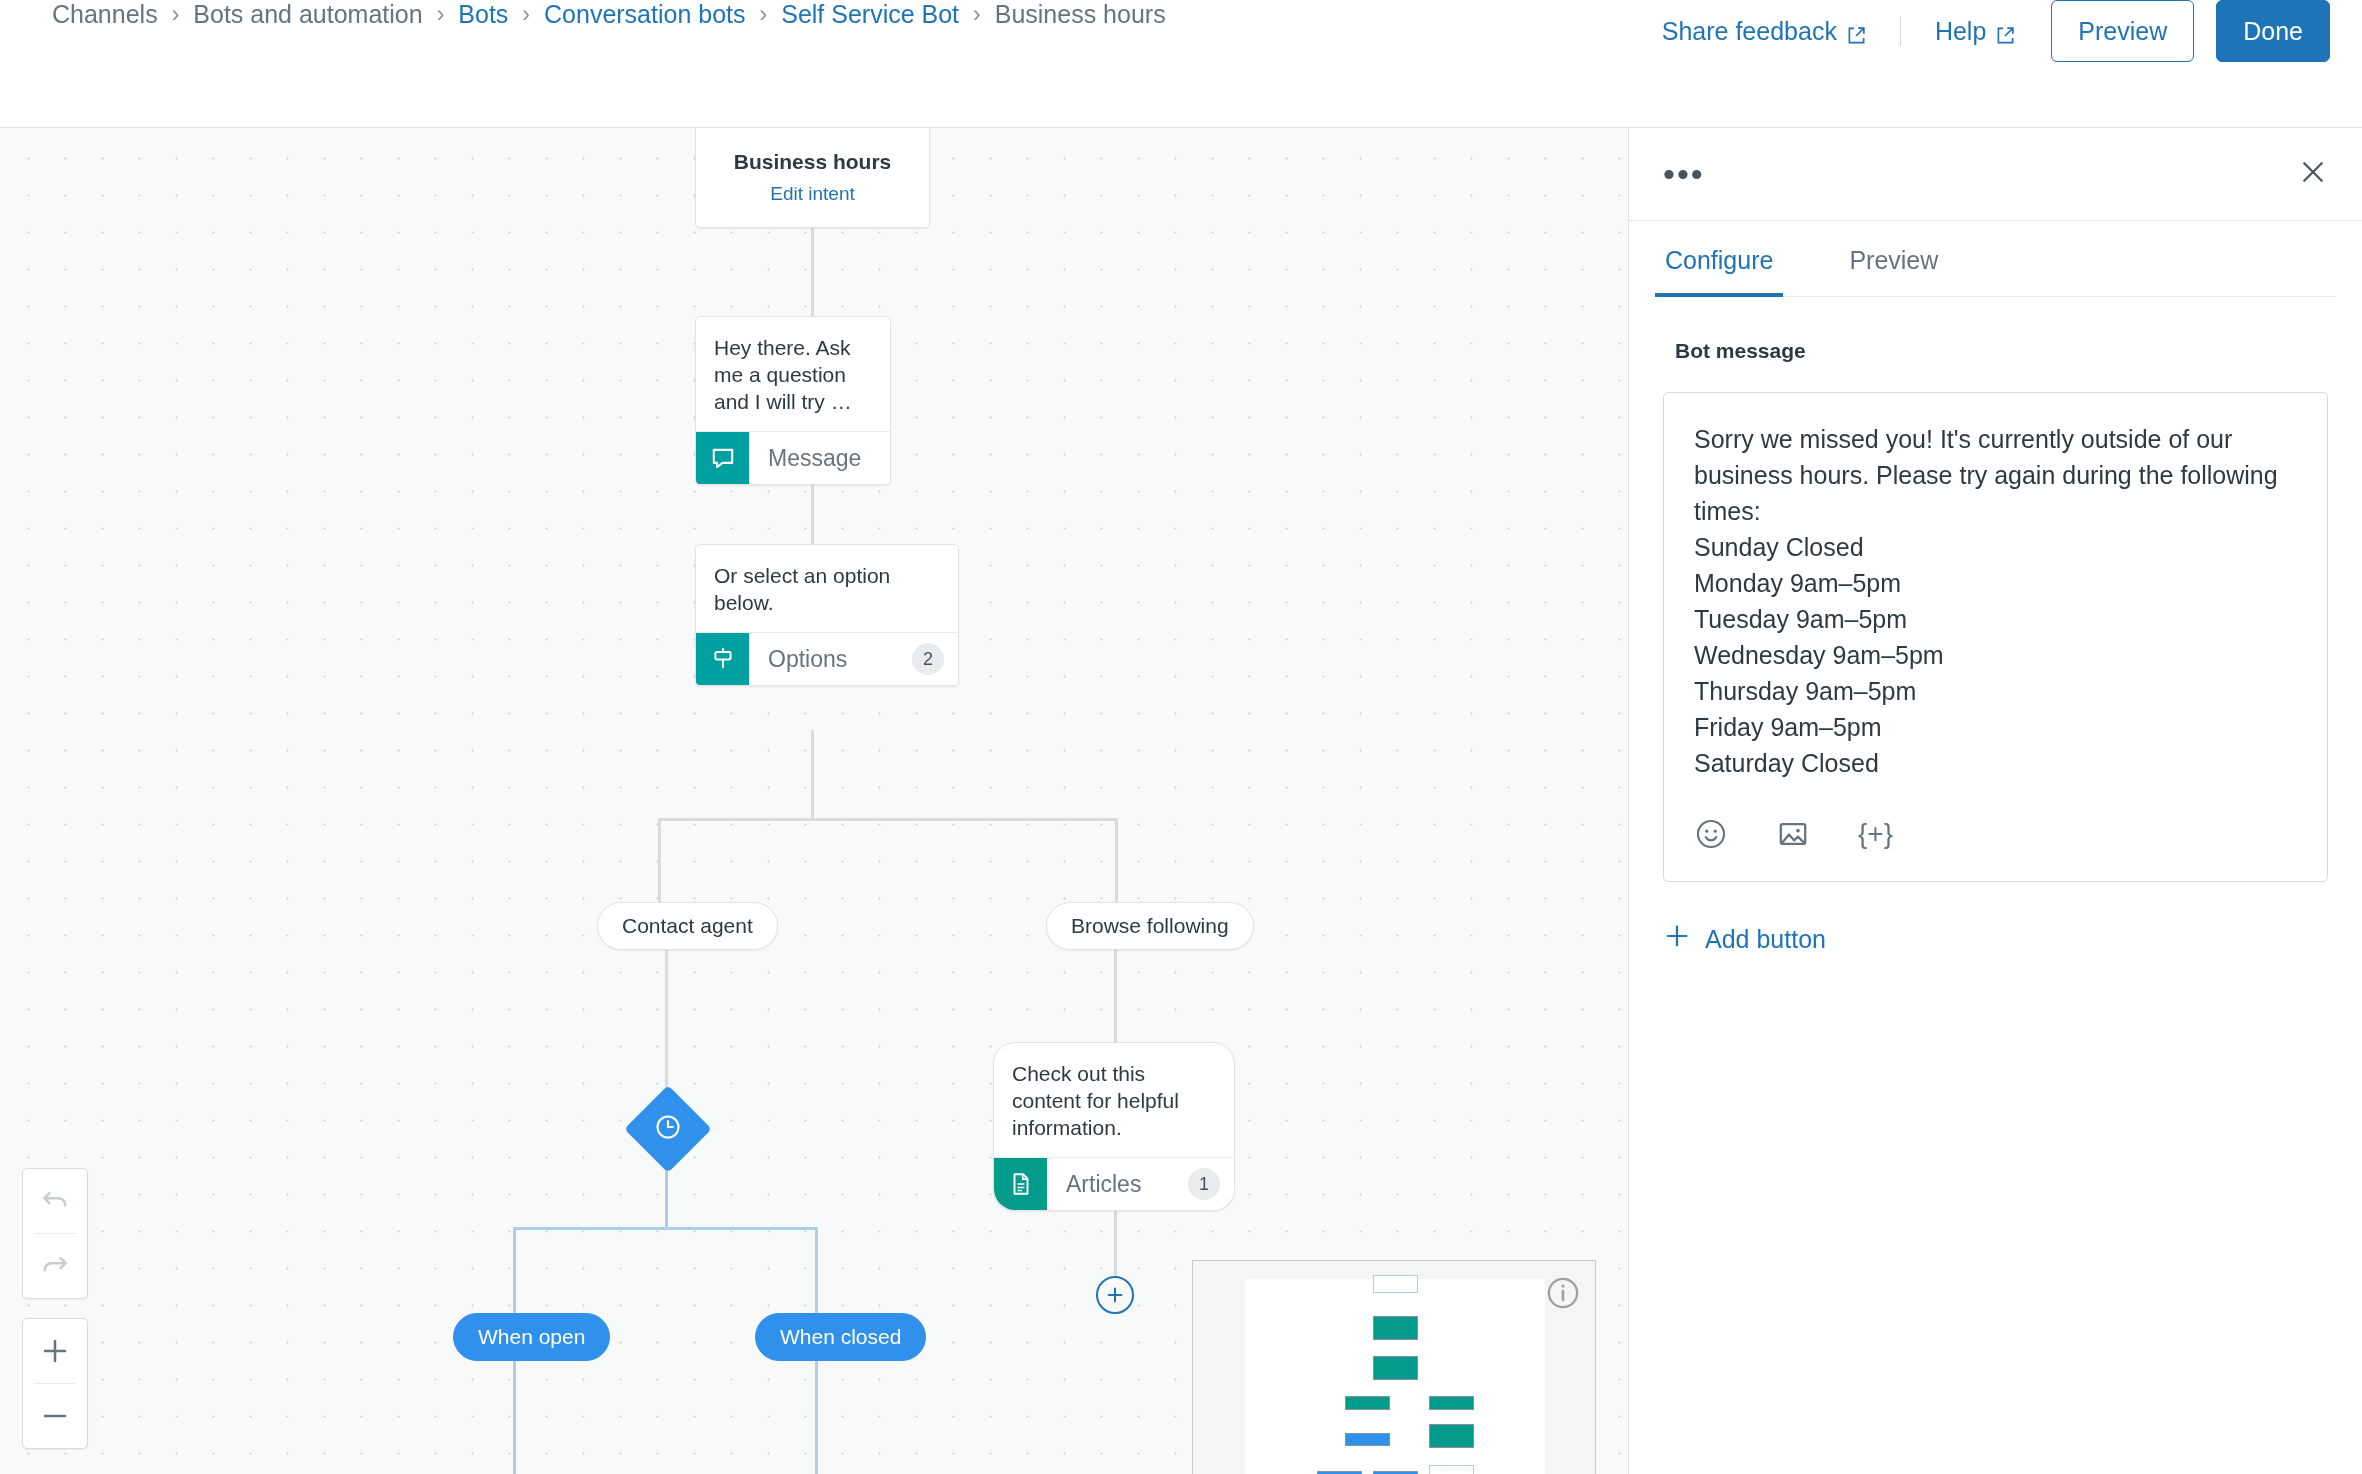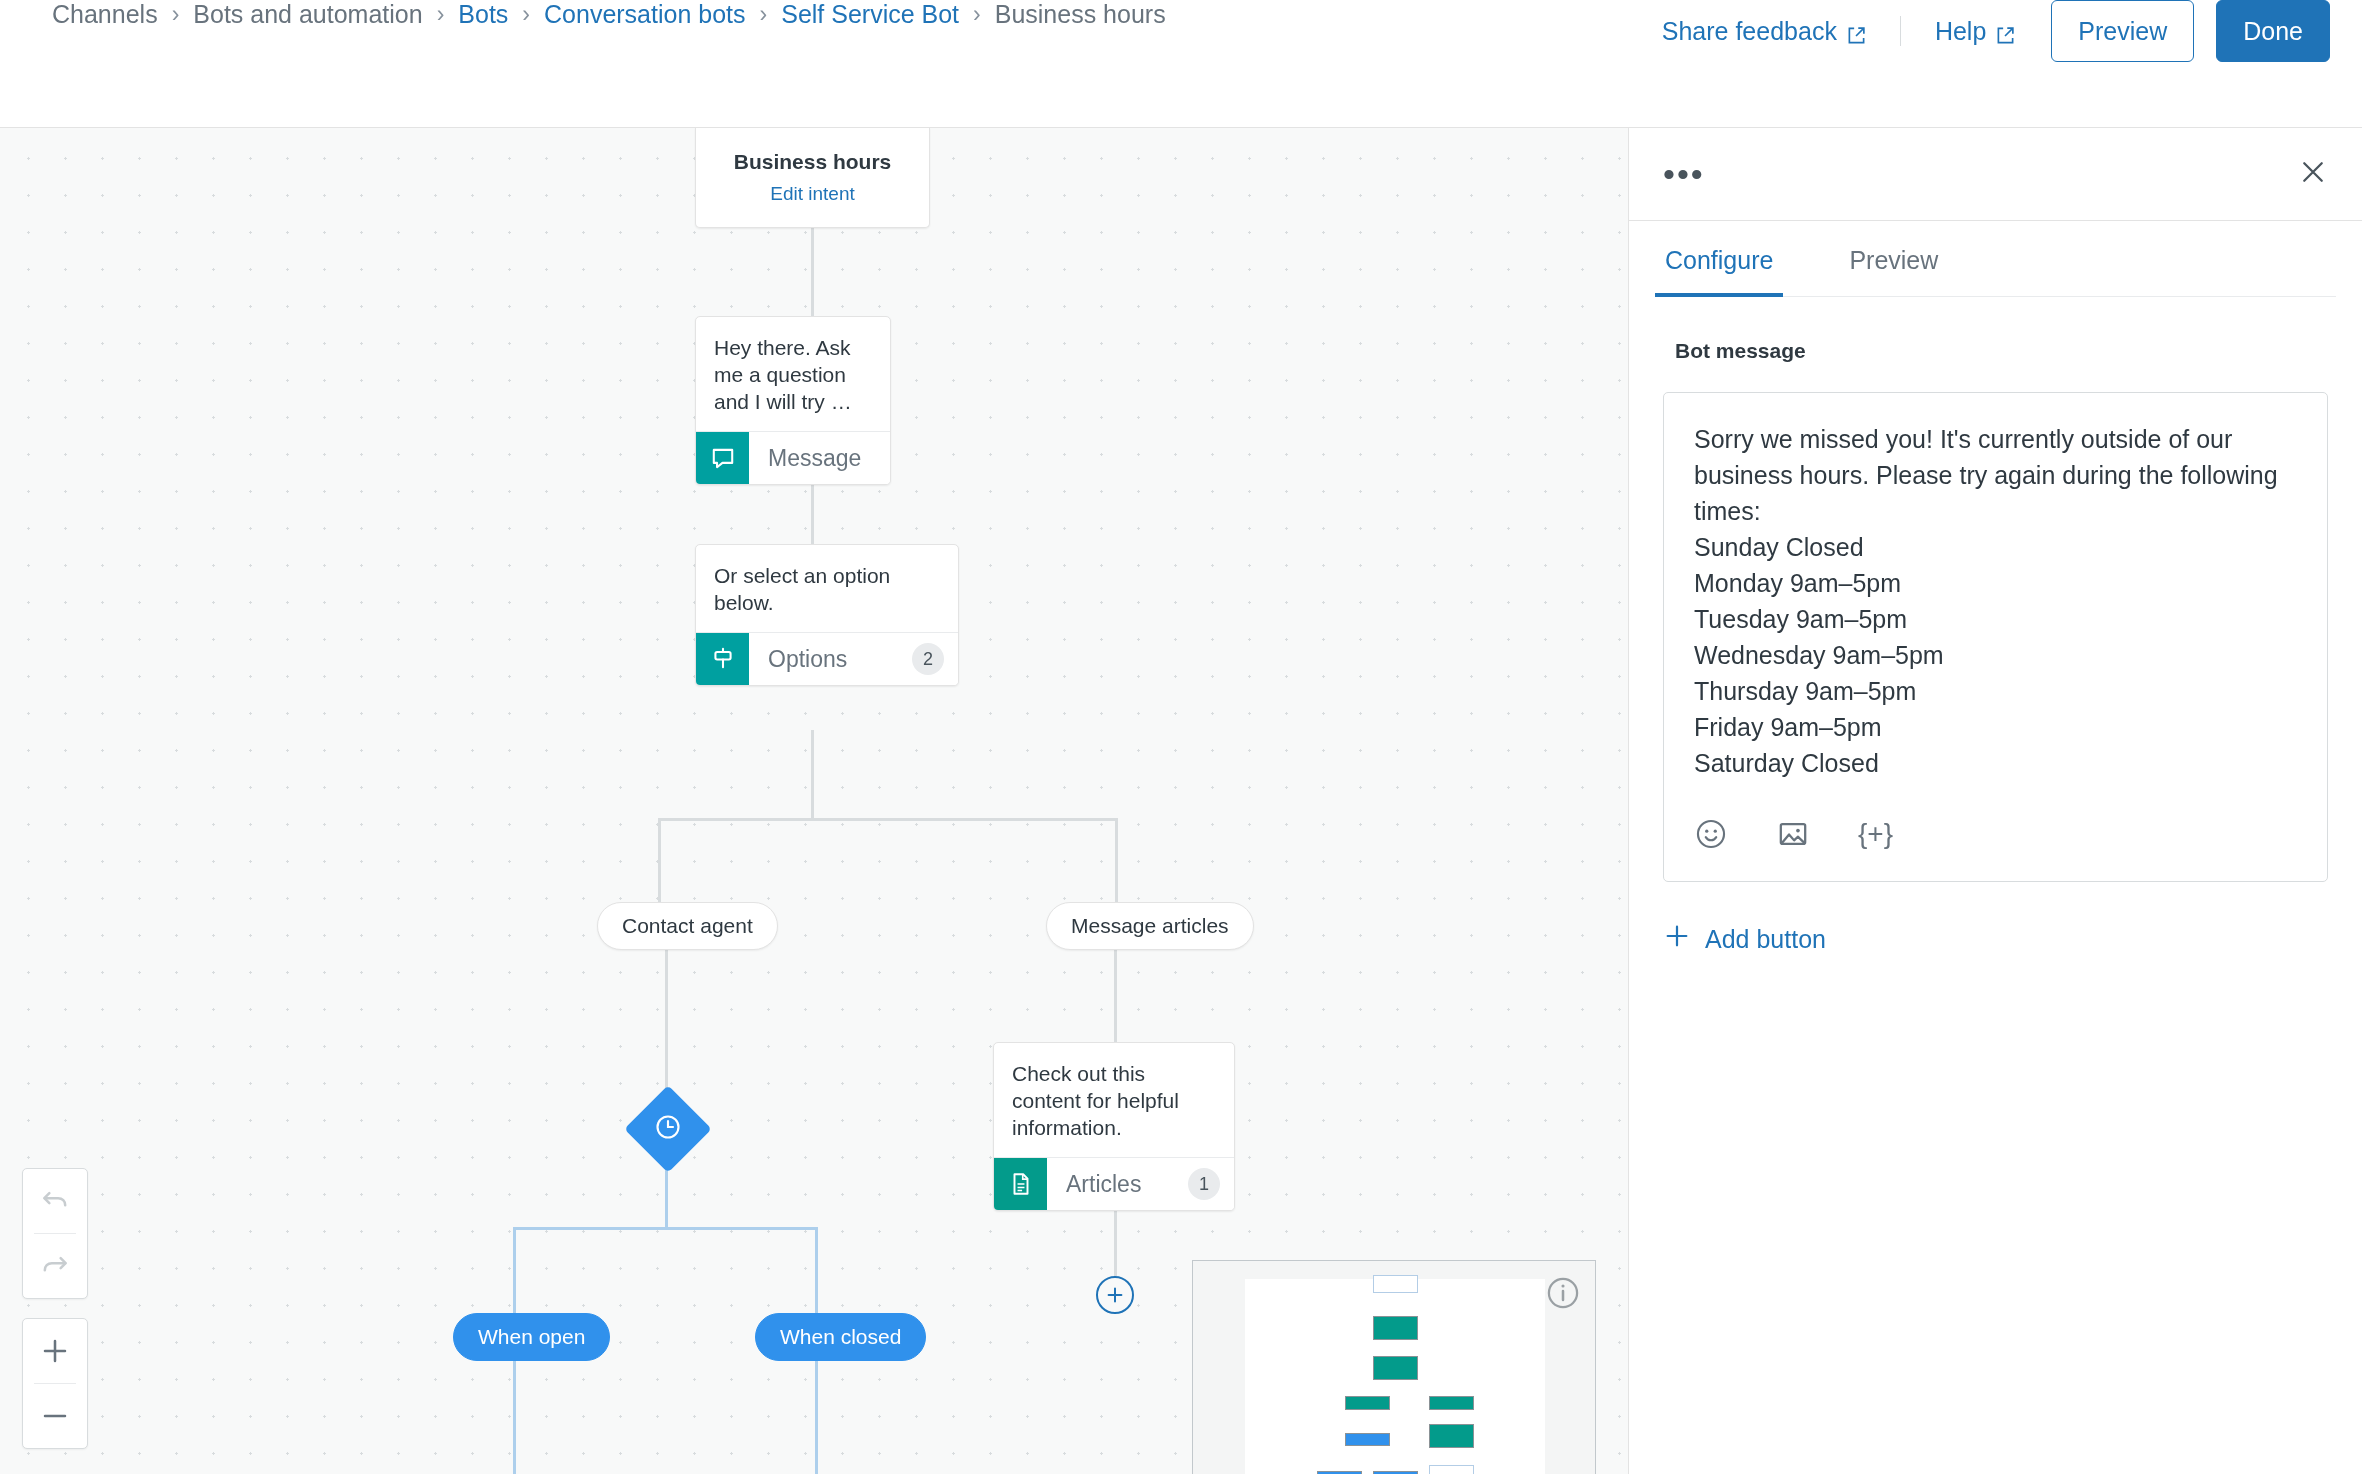--- a/index.html
+++ b/index.html
@@ -259,32 +259,32 @@
           <path d="M12 12.5v7" stroke="#fff" stroke-width="1.9" stroke-linecap="round"></path>
           <path d="M12 2.6v2.9" stroke="#fff" stroke-width="1.9" stroke-linecap="round"></path>
         </svg>
       </div>
       <span class="flabel">Options</span>
       <span class="fbadge">2</span>
     </div>
   </div>
 
   <div class="pill" style="left:597px; top:774px;">Contact agent</div>
-  <div class="pill" style="left:1046px; top:774px;">Message articles</div>
+  <div class="pill" style="left:1046px; top:774px;">Browse following</div>
 
   <div id="cond">
     <span class="ic">
       <svg width="30" height="30" viewBox="0 0 24 24">
           <circle cx="12" cy="12" r="8.4" fill="none" stroke="#fff" stroke-width="1.7"></circle>
           <path d="M12 7.3V12h4" fill="none" stroke="#fff" stroke-width="1.7" stroke-linecap="round"></path>
         </svg>
     </span>
   </div>
 
-  <div class="node" style="left:993px; top:914px; width:242px;">
+  <div class="node" style="left:993px; top:914px; width:242px;border-radius:22px;">
     <div class="body">
       <p>Check out this content for helpful information.</p>
     </div>
     <div class="foot">
       <div class="ficon teal">
         <svg width="26" height="26" viewBox="0 0 24 24">
             <path d="M6 3h8l4 4v14H6z" fill="none" stroke="#fff" stroke-width="1.8" stroke-linejoin="round"></path>
             <path d="M13.6 3.2v4.3h4.2M8.8 12h6.4M8.8 15.2h6.4M8.8 18h4.2" fill="none" stroke="#fff" stroke-width="1.5"></path>
           </svg>
       </div>

